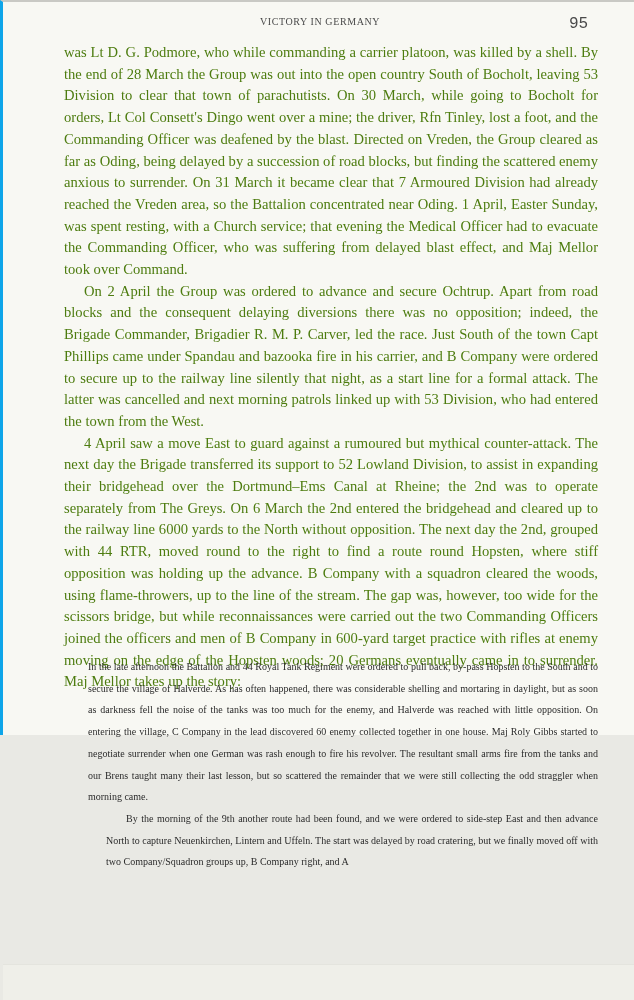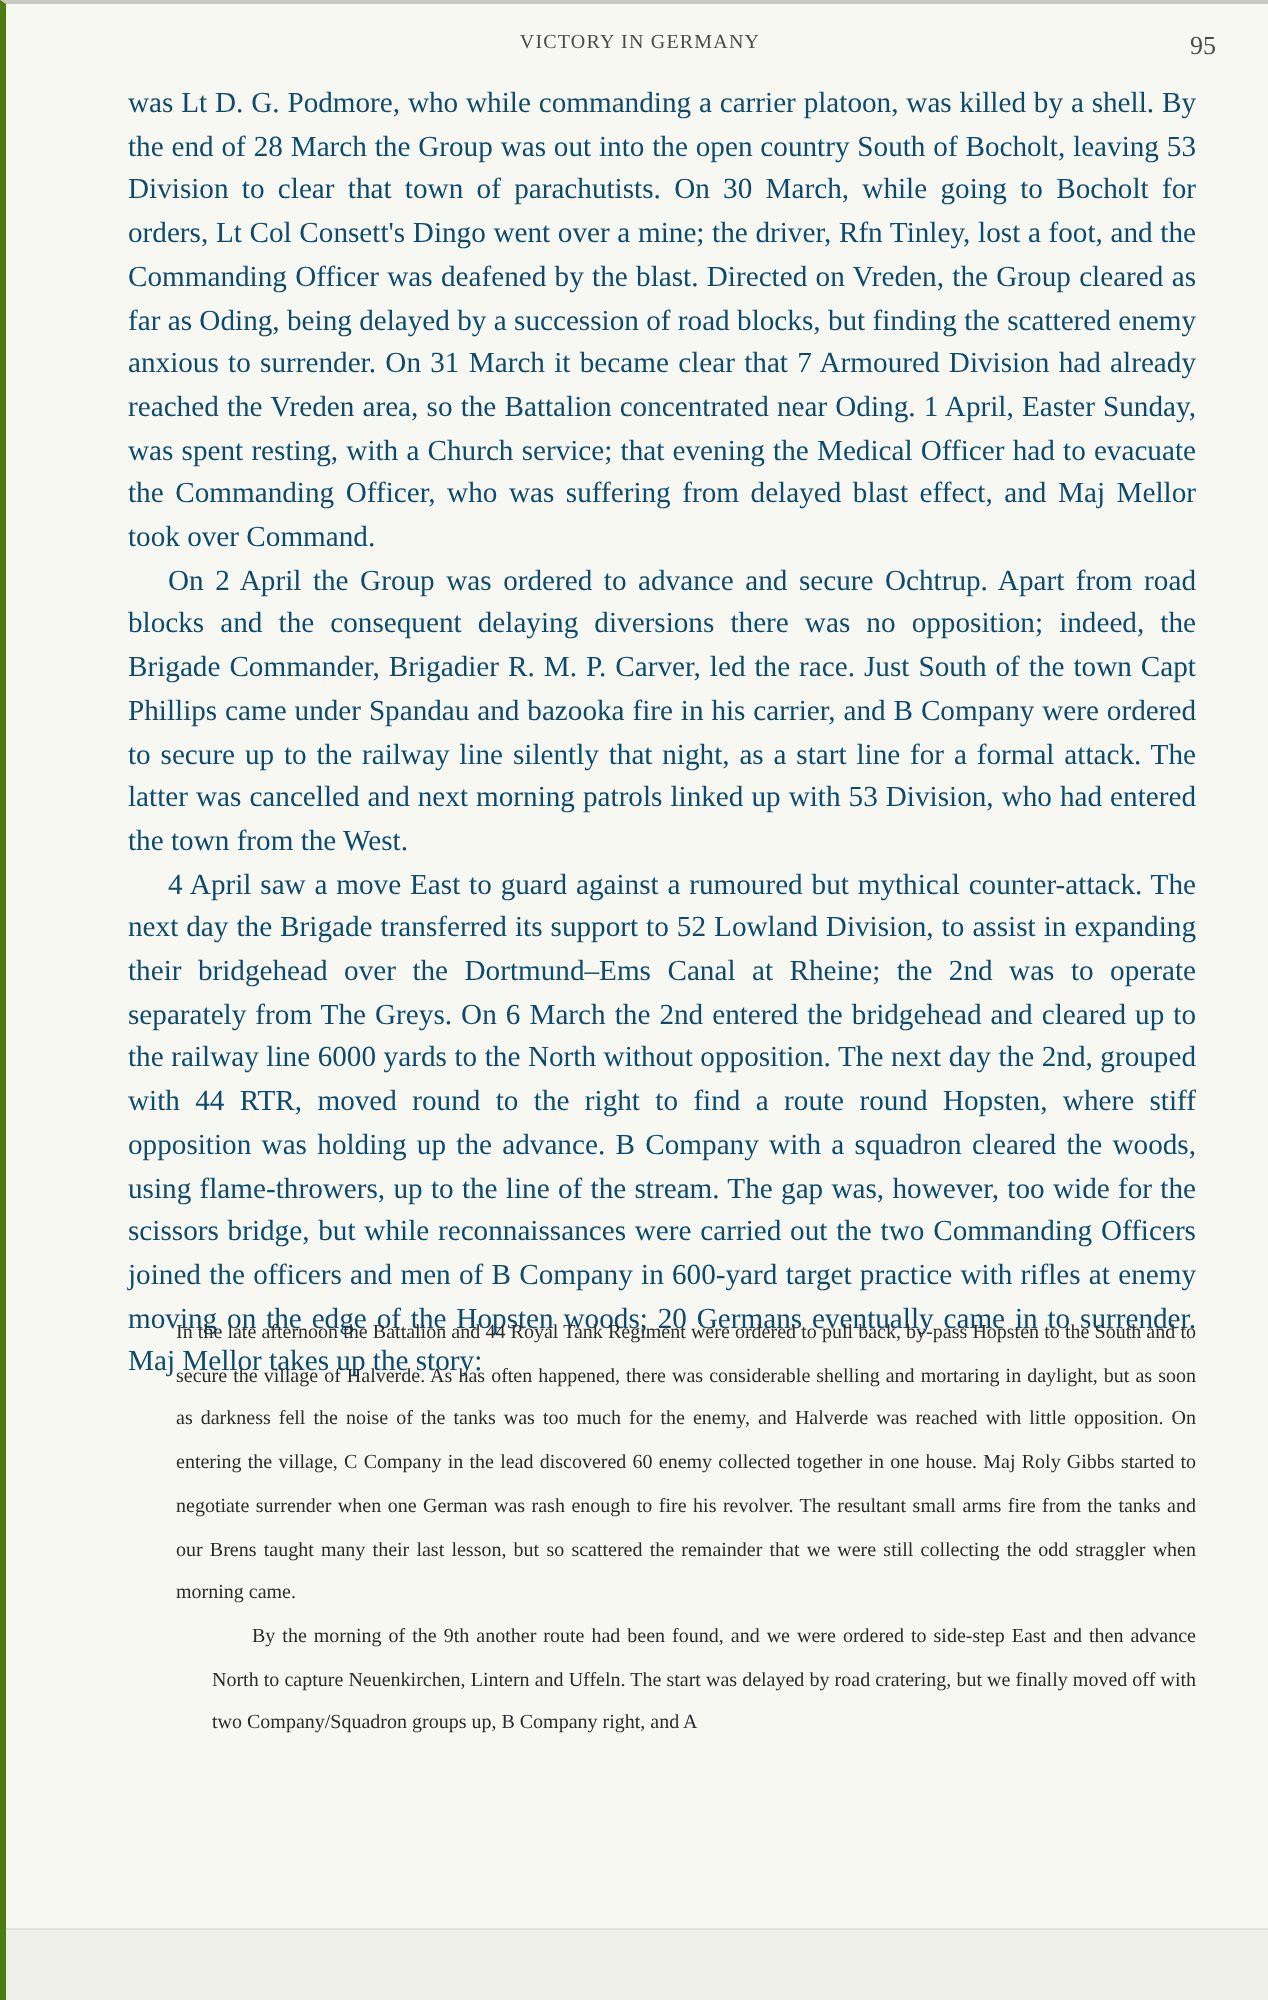--- a/index.html
+++ b/index.html
@@ -11,24 +11,24 @@
       width: 634px;
       height: 1000px;
       overflow: hidden;
       position: relative;
     }
     .page {
       position: absolute;
       left: 0;
       top: 0;
       width: 634px;
-      height: 1000px;
+      height: 735px;
       background: #f8f8f3;
       box-sizing: border-box;
-      border-left: 3px solid #4d7c0f;
+      border-left: 3px solid #0ea5e9;
       border-top: 2px solid #c9c9c4;
     }
     .bottom-shade {
       position: absolute;
       left: 0;
       right: 0;
       top: 962px;
       height: 38px;
       background: #efefe9;
       border-top: 1px solid #e4e4de;
@@ -40,34 +40,34 @@
       width: 634px;
       text-align: center;
       font-family: "Liberation Serif", serif;
       font-size: 10px;
       letter-spacing: 0.6px;
       color: #4a4a4a;
     }
     .page-number {
       position: absolute;
       top: 13px;
-      left: 592px;
-      font-family: Liberation Serif, serif;
-      font-size: 13px;
+      left: 566px;
+      font-family: Liberation Mono, monospace;
+      font-size: 16px;
       color: #4a4a4a;
     }
     .body-text {
       position: absolute;
       top: 40px;
       left: 61px;
       width: 534px;
       font-family: "Liberation Serif", serif;
       font-size: 14.6px;
       line-height: 21.7px;
-      color: #0c4a6e;
+      color: #4d7c0f;
       text-align: justify;
     }
     .body-text p {
       margin: 0;
       text-indent: 0;
     }
     .body-text p.indent {
       text-indent: 20px;
     }
     .quote {

